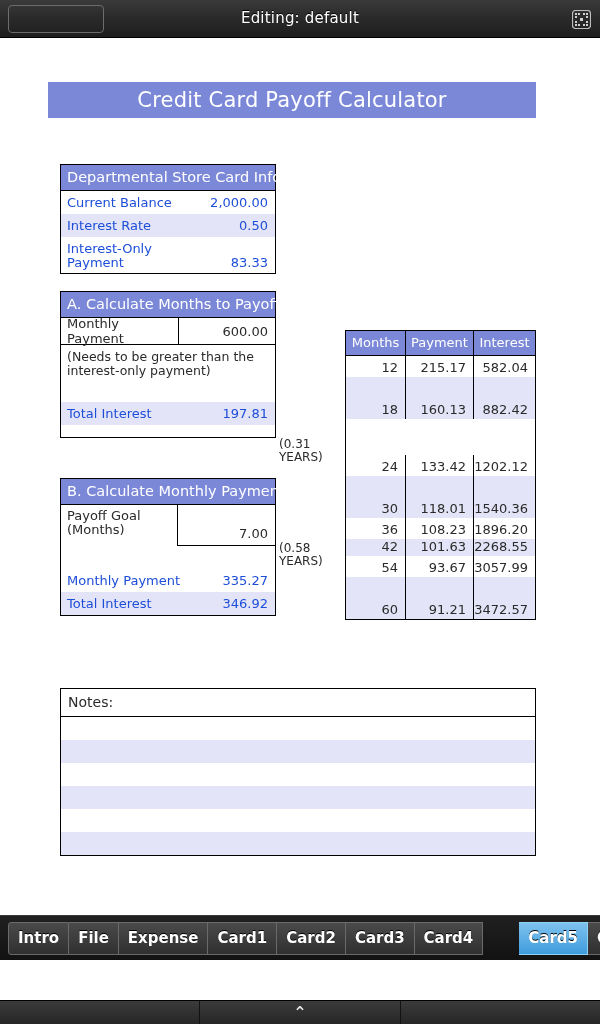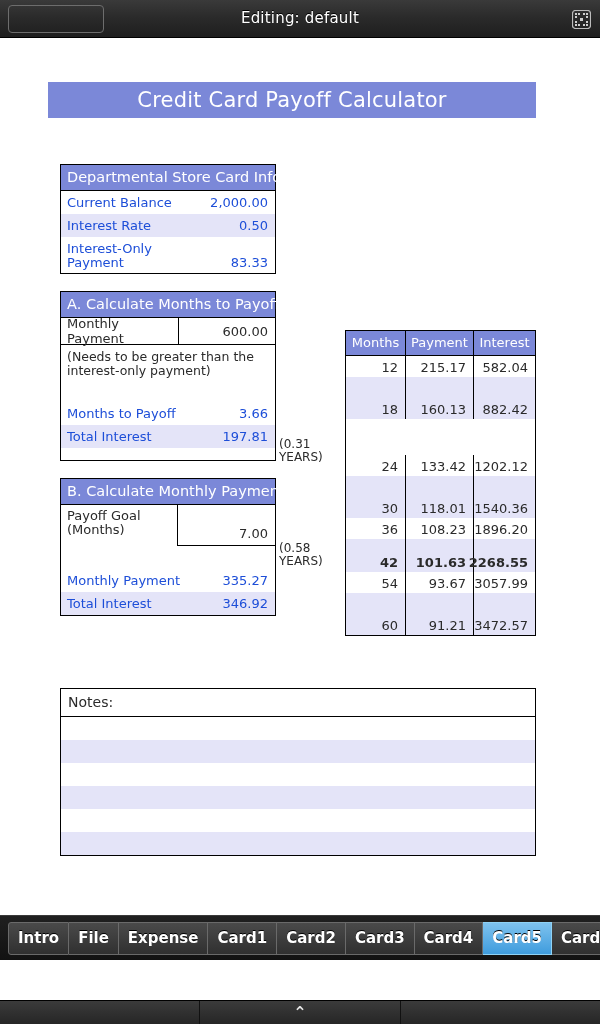--- a/index.html
+++ b/index.html
@@ -162,21 +162,21 @@
     font-size: 15px; font-weight: bold; color: #ffffff;
     background: linear-gradient(to bottom, #4a4a4a, #303030);
     border: 1px solid #6a6a6a; border-left: none;
     text-shadow: 0 -1px 0 #000;
     cursor: pointer; white-space: nowrap;
   }
   .tab:first-child { border-left: 1px solid #6a6a6a; border-radius: 3px 0 0 3px; }
   .tab:last-child { border-radius: 0 3px 3px 0; }
   .tab.active {
     background: linear-gradient(to bottom, #7ec2ee, #3f9cdd);
-    border-color: #8fd2f5; color: #ffffff;
+    border-color: #8fd2f5; color: #ffffff; margin-left: 36px;
   }
 
   .navbar {
     position: absolute; left: 0; top: 1000px; width: 600px; height: 24px;
     background: linear-gradient(to bottom, #3b3b3b, #262626);
     border-top: 1px solid #000;
     display: flex;
   }
   .navseg { flex: 1 1 0; border-right: 1px solid #111; display: flex; align-items: center; justify-content: center; }
   .navseg:last-child { border-right: none; }
@@ -234,24 +234,20 @@
       </div>
     </div>
 
     <div class="blk" id="sec-a">
       <div class="sec-head">A. Calculate Months to Payoff</div>
       <div class="inputrow">
         <span class="lbl">Monthly Payment</span>
         <span class="inputcell">600.00</span>
       </div>
       <div class="note-cell">(Needs to be greater than the interest-only payment)</div>
-      <div class="row">
-        <span class="lbl">Months to Payoff</span>
-        <span class="val">3.66</span>
-      </div>
       <div class="row stripe">
         <span class="lbl">Total Interest</span>
         <span class="val">197.81</span>
       </div>
       <div class="row spacer-row"></div>
     </div>
 
     <div class="years" id="yearsA">(0.31
 YEARS)</div>
 
@@ -301,21 +297,21 @@
           <div class="srow stripe" style="height: 42px;">
             <div class="c-mon">30</div>
             <div class="c-pay">118.01</div>
             <div class="c-int">1540.36</div>
           </div>
           <div class="srow" style="height: 21px;">
             <div class="c-mon">36</div>
             <div class="c-pay">108.23</div>
             <div class="c-int">1896.20</div>
           </div>
-          <div class="srow stripe" style="height: 33px; font-weight: bold;">
+          <div class="srow stripe" style="height: 17px;">
             <div class="c-mon">42</div>
             <div class="c-pay">101.63</div>
             <div class="c-int">2268.55</div>
           </div>
           <div class="srow" style="height: 21px;">
             <div class="c-mon">54</div>
             <div class="c-pay">93.67</div>
             <div class="c-int">3057.99</div>
           </div>
           <div class="srow stripe" style="height: 42px;">

